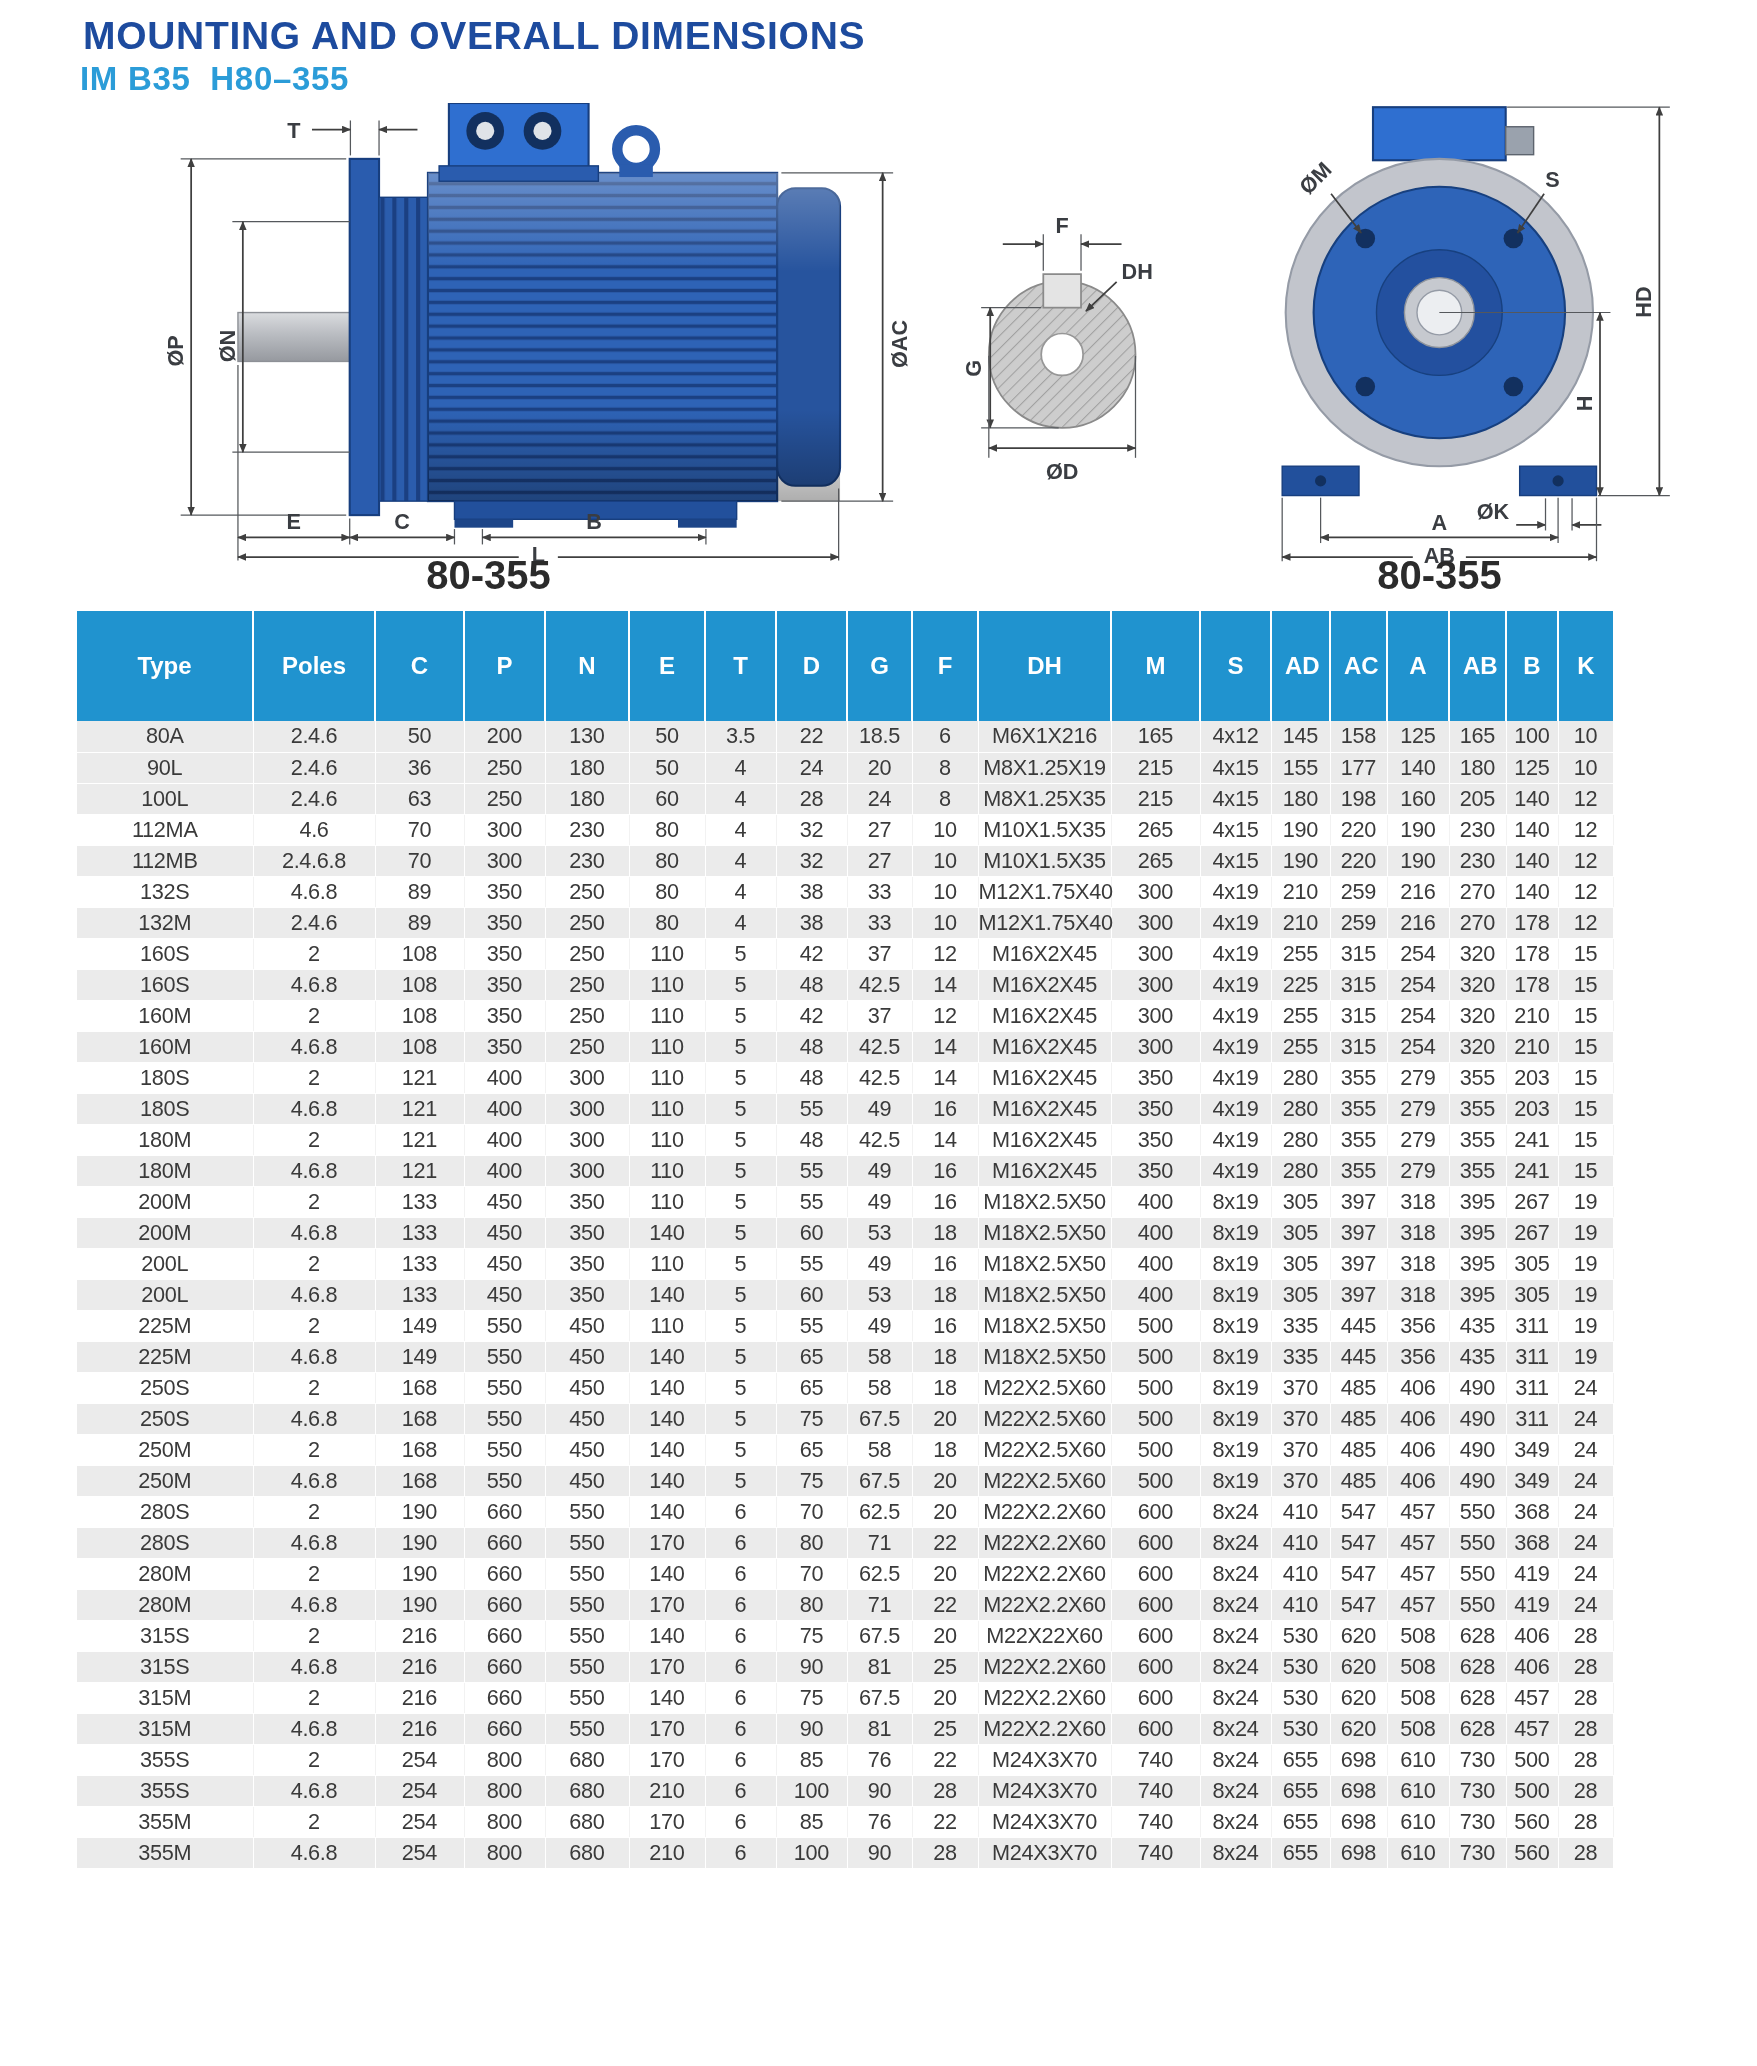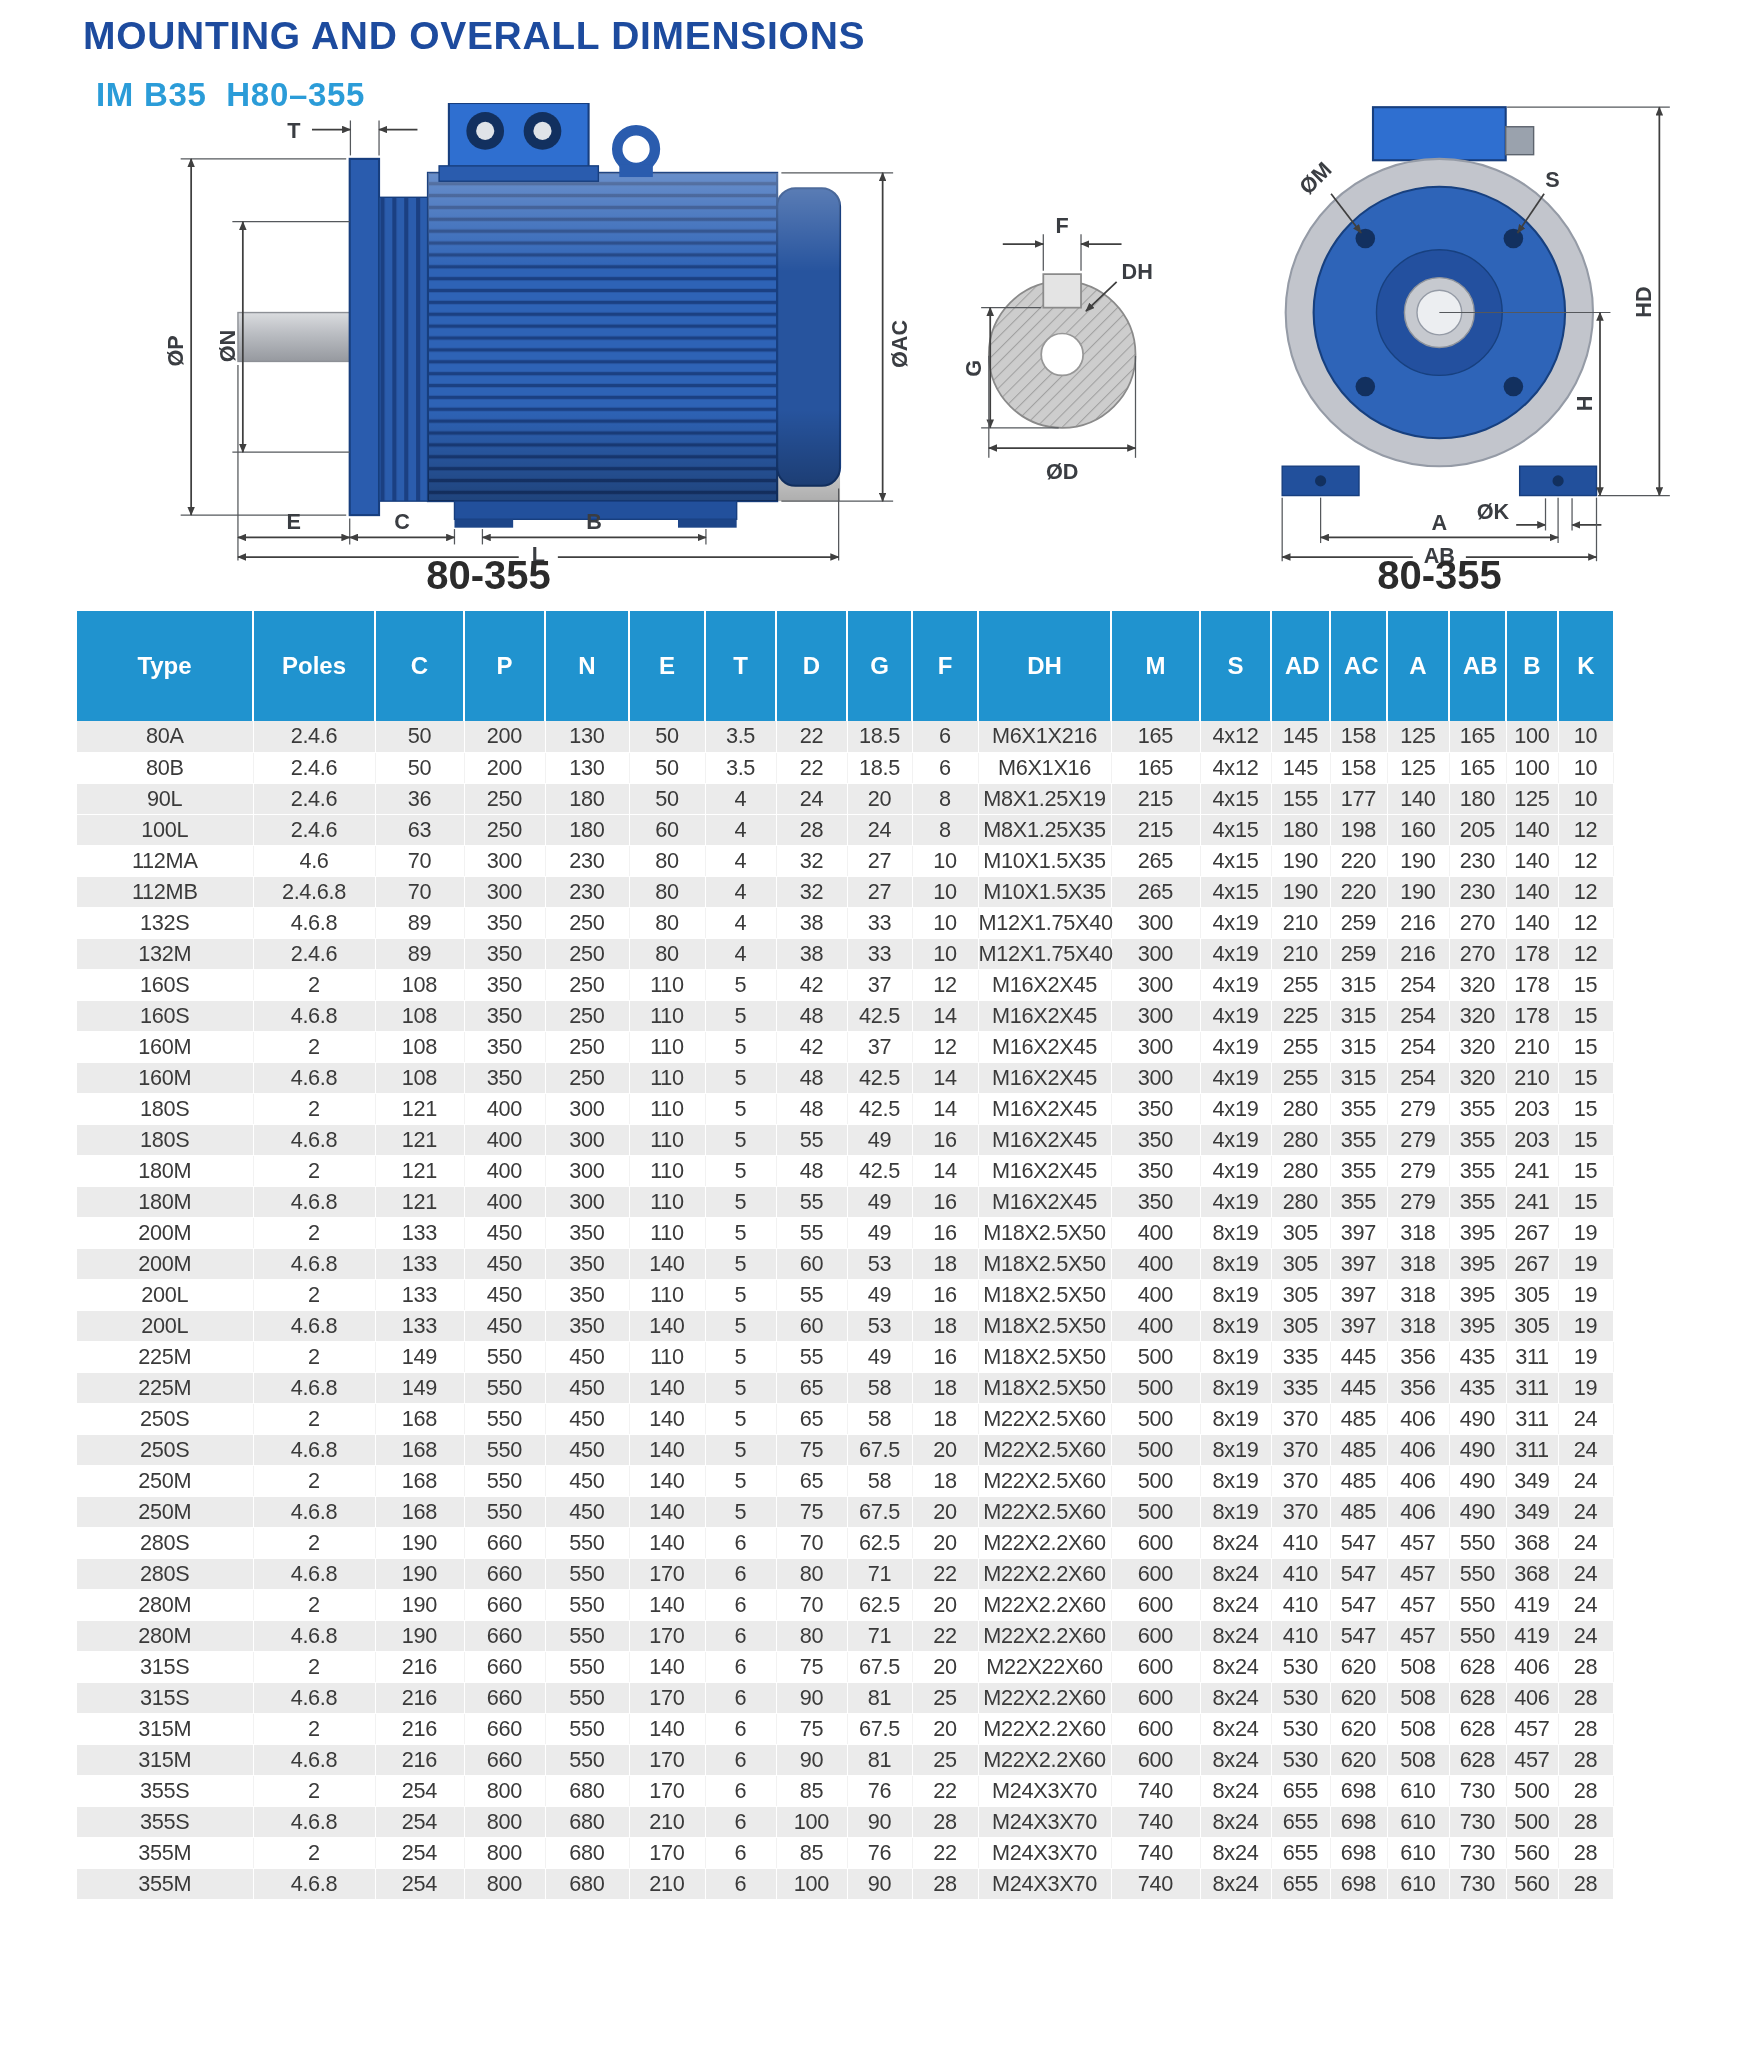--- a/index.html
+++ b/index.html
@@ -7,21 +7,21 @@
   body {
     width:1757px; height:2066px; position:relative;
     font-family:"Liberation Sans", sans-serif;
   }
   .page-title {
     position:absolute; left:80px; top:11.2px; margin:3px;
     font-size:39px; font-weight:800; letter-spacing:0.7px;
     color:#1d4b9e; white-space:pre;
   }
   .page-subtitle {
-    position:absolute; left:80px; top:60px; margin:16px;
+    position:absolute; left:80px; top:60px; margin:0;
     font-size:33px; font-weight:800; letter-spacing:0.7px;
     color:#2b9cd8; white-space:pre;
   }
   svg.drawings { position:absolute; left:77px; top:103px; width:1656px; height:461px; }
   .caption {
     position:absolute; top:553px; width:419px; text-align:center;
     font-size:40px; font-weight:800; color:#2b2b2b;
   }
   .caption.left  { left:279px; }
   .caption.right { left:1230px; }
@@ -288,41 +288,20 @@
           <td>M6X1X216</td>
           <td>165</td>
           <td>4x12</td>
           <td>145</td>
           <td>158</td>
           <td>125</td>
           <td>165</td>
           <td>100</td>
           <td>10</td>
         </tr>
-        <tr>
-          <td>80B</td>
-          <td>2.4.6</td>
-          <td>50</td>
-          <td>200</td>
-          <td>130</td>
-          <td>50</td>
-          <td>3.5</td>
-          <td>22</td>
-          <td>18.5</td>
-          <td>6</td>
-          <td>M6X1X16</td>
-          <td>165</td>
-          <td>4x12</td>
-          <td>145</td>
-          <td>158</td>
-          <td>125</td>
-          <td>165</td>
-          <td>100</td>
-          <td>10</td>
-        </tr>
         <tr class="alt">
           <td>90L</td>
           <td>2.4.6</td>
           <td>36</td>
           <td>250</td>
           <td>180</td>
           <td>50</td>
           <td>4</td>
           <td>24</td>
           <td>20</td>

